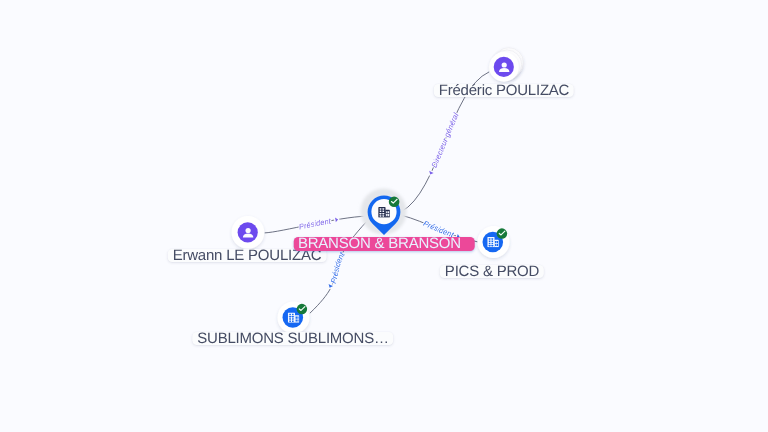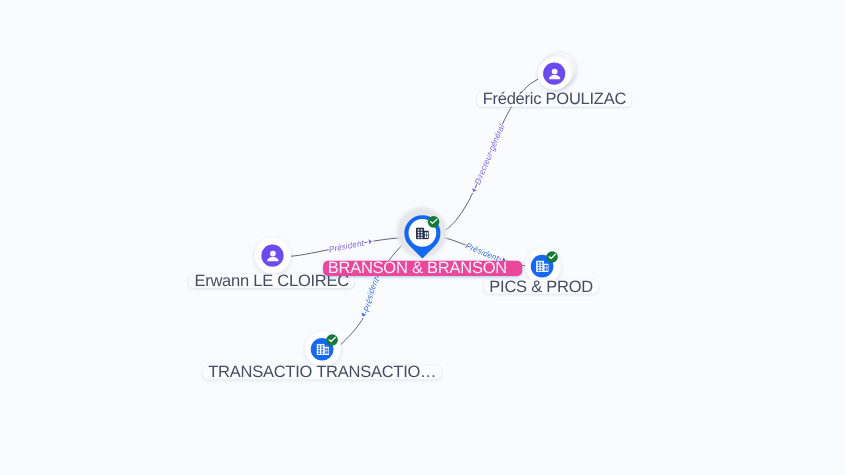--- a/index.html
+++ b/index.html
@@ -156,19 +156,19 @@
       <use href="#ico-building-win" x="378.2" y="206.8" width="11.7" height="10.9" fill="#f4f6ff"></use>
       <g>
         <circle cx="394.1" cy="201.7" r="5.3" fill="#16793a"></circle>
         <path d="M 391.45,201.55 L 393.2,203.05 L 397.1,199.25" stroke="#f4fbf6" stroke-width="1.15" fill="none" stroke-linecap="round" stroke-linejoin="round"></path>
       </g>
     </g>
   </svg>
 
   <div>
     <div class="node-label plain" style="left:504px;top:83.5px">Frédéric POULIZAC</div>
-    <div class="node-label plain" style="left:247.2px;top:249px">Erwann LE CLOIREC</div>
-    <div class="node-label plain" style="left:492.2px;top:254px">PICS &amp; PROD</div>
-    <div class="node-label plain" style="left:292.5px;top:332.4px">TRANSACTIO TRANSACTIO…</div>
+    <div class="node-label plain" style="left:247.2px;top:249px">Erwann LE POULIZAC</div>
+    <div class="node-label plain" style="left:492.2px;top:265px">PICS &amp; PROD</div>
+    <div class="node-label plain" style="left:292.5px;top:332.4px">SUBLIMONS SUBLIMONS…</div>
     <div class="node-label primary" style="left:384px;top:236.5px">BRANSON &amp; BRANSON</div>
   </div>
 
 </div>
 
 </body></html>

